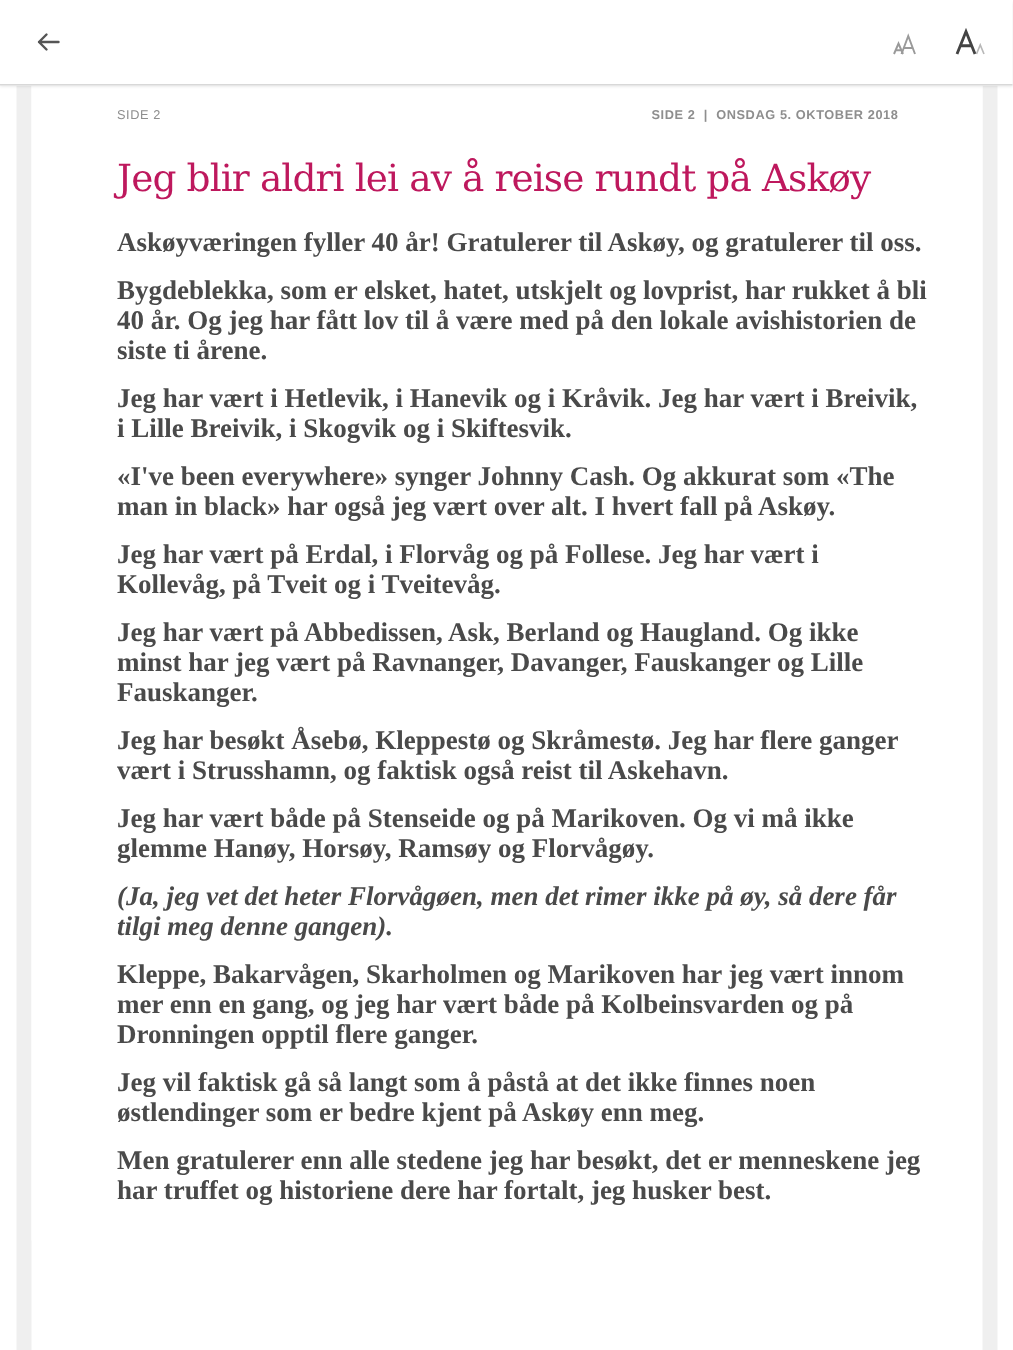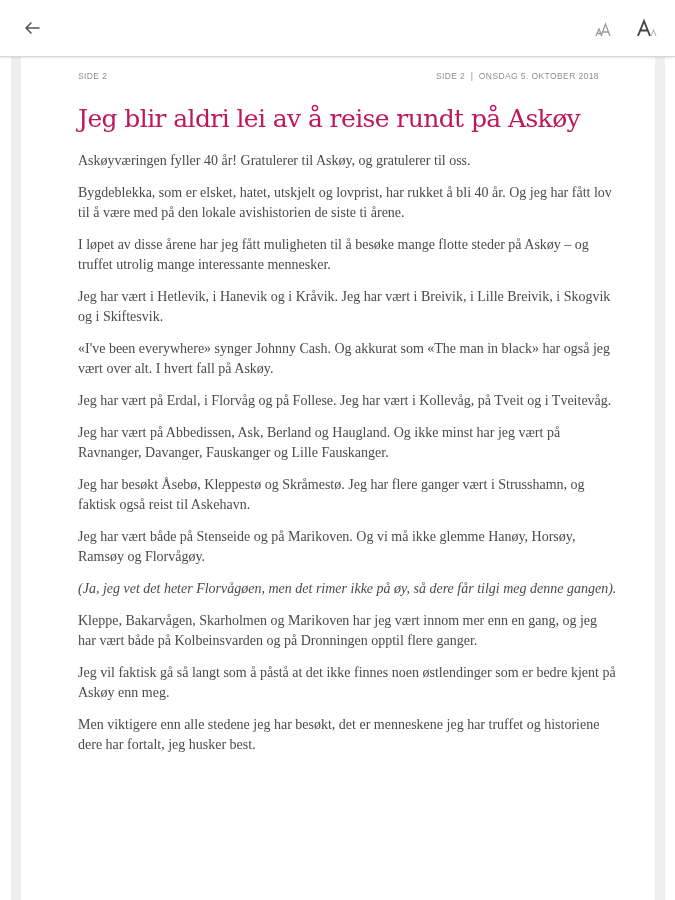--- a/index.html
+++ b/index.html
@@ -64,21 +64,21 @@
     .folio {
       position: absolute;
       top: 14px;
       font-family: "Liberation Sans", sans-serif;
       font-size: 8.5px;
       letter-spacing: 0.4px;
       color: #8e8e8e;
       text-transform: uppercase;
     }
     .folio-left { left: 57px; }
-    .folio-right { right: 56px; }
+    .folio-right { right: 56px; font-weight: bold; }
     .headline {
       position: absolute;
       left: 57px; top: 44px;
       width: 560px;
       margin: 0;
       font-family: "DejaVu Serif", serif;
       font-weight: normal;
       font-size: 25px;
       line-height: 36px;
       letter-spacing: -0.6px;
@@ -86,23 +86,24 @@
       white-space: nowrap;
     }
     .body-text {
       position: absolute;
       left: 57px; top: 94px;
       width: 540px;
     }
     .body-text p {
       margin: 0 0 12px 0;
       font-family: "Liberation Serif", serif;
-      font-size: 14px;
+      font-size: 18px;
       line-height: 20px;
       color: #4a4a4a;
+      font-weight: bold;
     }
     .body-text p.italic { font-style: italic; }
   </style>
 </head>
 <body>
 
 <div class="topbar">
   <div class="back-btn">
     <svg width="24" height="24" viewBox="0 0 24 24">
       <path d="M19 12H6M11 7l-5 5 5 5" fill="none" stroke="#555555" stroke-width="1.6" stroke-linecap="round" stroke-linejoin="round"></path>
@@ -127,25 +128,24 @@
 
 <div class="page">
   <div class="folio folio-left">SIDE 2</div>
   <div class="folio folio-right" style="white-space:pre;">SIDE 2  |  ONSDAG 5. OKTOBER 2018</div>
 
   <h1 class="headline">Jeg blir aldri lei av å reise rundt på Askøy</h1>
 
   <div class="body-text" id="article-body">
       <p>Askøyværingen fyller 40 år! Gratulerer til Askøy, og gratulerer til oss.</p>
       <p>Bygdeblekka, som er elsket, hatet, utskjelt og lovprist, har rukket å bli 40 år. Og jeg har fått lov til å være med på den lokale avishistorien de siste ti årene.</p>
-      <p>I løpet av disse årene har jeg fått muligheten til å besøke mange flotte steder på Askøy – og truffet utrolig mange interessante mennesker.</p>
       <p>Jeg har vært i Hetlevik, i Hanevik og i Kråvik. Jeg har vært i Breivik, i Lille Breivik, i Skogvik og i Skiftesvik.</p>
       <p>«I've been everywhere» synger Johnny Cash. Og akkurat som «The man in black» har også jeg vært over alt. I hvert fall på Askøy.</p>
       <p>Jeg har vært på Erdal, i Florvåg og på Follese. Jeg har vært i Kollevåg, på Tveit og i Tveitevåg.</p>
       <p>Jeg har vært på Abbedissen, Ask, Berland og Haugland. Og ikke minst har jeg vært på Ravnanger, Davanger, Fauskanger og Lille Fauskanger.</p>
       <p>Jeg har besøkt Åsebø, Kleppestø og Skråmestø. Jeg har flere ganger vært i Strusshamn, og faktisk også reist til Askehavn.</p>
       <p>Jeg har vært både på Stenseide og på Marikoven. Og vi må ikke glemme Hanøy, Horsøy, Ramsøy og Florvågøy.</p>
       <p class="italic">(Ja, jeg vet det heter Florvågøen, men det rimer ikke på øy, så dere får tilgi meg denne gangen).</p>
       <p>Kleppe, Bakarvågen, Skarholmen og Marikoven har jeg vært innom mer enn en gang, og jeg har vært både på Kolbeinsvarden og på Dronningen opptil flere ganger.</p>
       <p>Jeg vil faktisk gå så langt som å påstå at det ikke finnes noen østlendinger som er bedre kjent på Askøy enn meg.</p>
-      <p>Men viktigere enn alle stedene jeg har besøkt, det er menneskene jeg har truffet og historiene dere har fortalt, jeg husker best.</p>
+      <p>Men gratulerer enn alle stedene jeg har besøkt, det er menneskene jeg har truffet og historiene dere har fortalt, jeg husker best.</p>
     </div>
 </div>
 
 </body></html>

